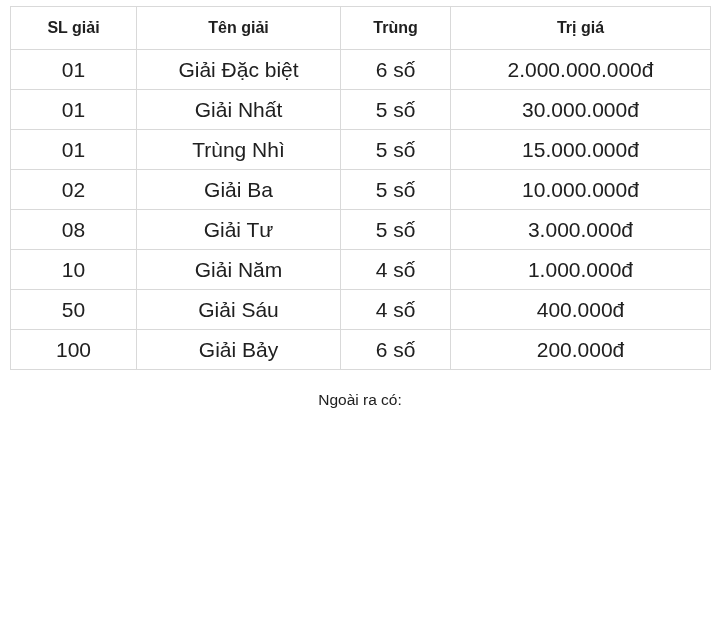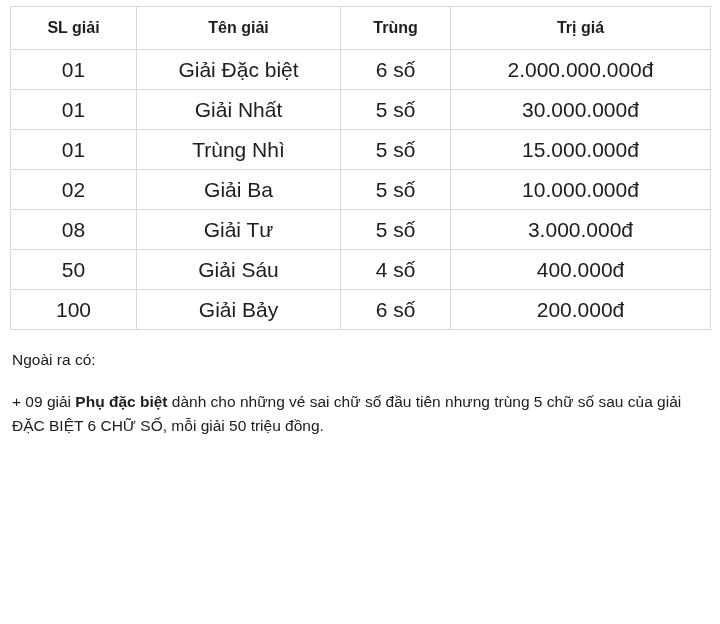--- a/index.html
+++ b/index.html
@@ -52,20 +52,21 @@
     padding: 0 2px;
   }
   .notes p {
     margin: 0 0 14px 0;
     font-size: 15.5px;
     line-height: 1.55;
     color: #202020;
   }
   .notes p.first {
     margin-bottom: 18px;
+    text-align: center;
   }
   .notes b {
     font-weight: bold;
   }
 </style>
 </head>
 <body>
 
 <div class="page">
 
@@ -109,34 +110,37 @@
         <td>5 số</td>
         <td>10.000.000đ</td>
       </tr>
       <tr>
         <td>08</td>
         <td>Giải Tư</td>
         <td>5 số</td>
         <td>3.000.000đ</td>
       </tr>
       <tr>
+        <td>10</td>
+        <td>Giải Năm</td>
+        <td>4 số</td>
+        <td>1.000.000đ</td>
+      </tr>
+      <tr>
         <td>50</td>
         <td>Giải Sáu</td>
         <td>4 số</td>
         <td>400.000đ</td>
       </tr>
       <tr>
         <td>100</td>
         <td>Giải Bảy</td>
         <td>6 số</td>
         <td>200.000đ</td>
       </tr>
     </tbody>
   </table>
 
   <div class="notes">
     <p class="first">Ngoài ra có:</p>
-    <p>
-      <span>+ 09 giải </span><b>Phụ đặc biệt</b><span> dành cho những vé sai chữ số đầu tiên nhưng trùng 5 chữ số sau của giải ĐẶC BIỆT 6 CHỮ SỐ, mỗi giải 50 triệu đồng.</span>
-    </p>
   </div>
 
 </div>
 
 </body></html>

